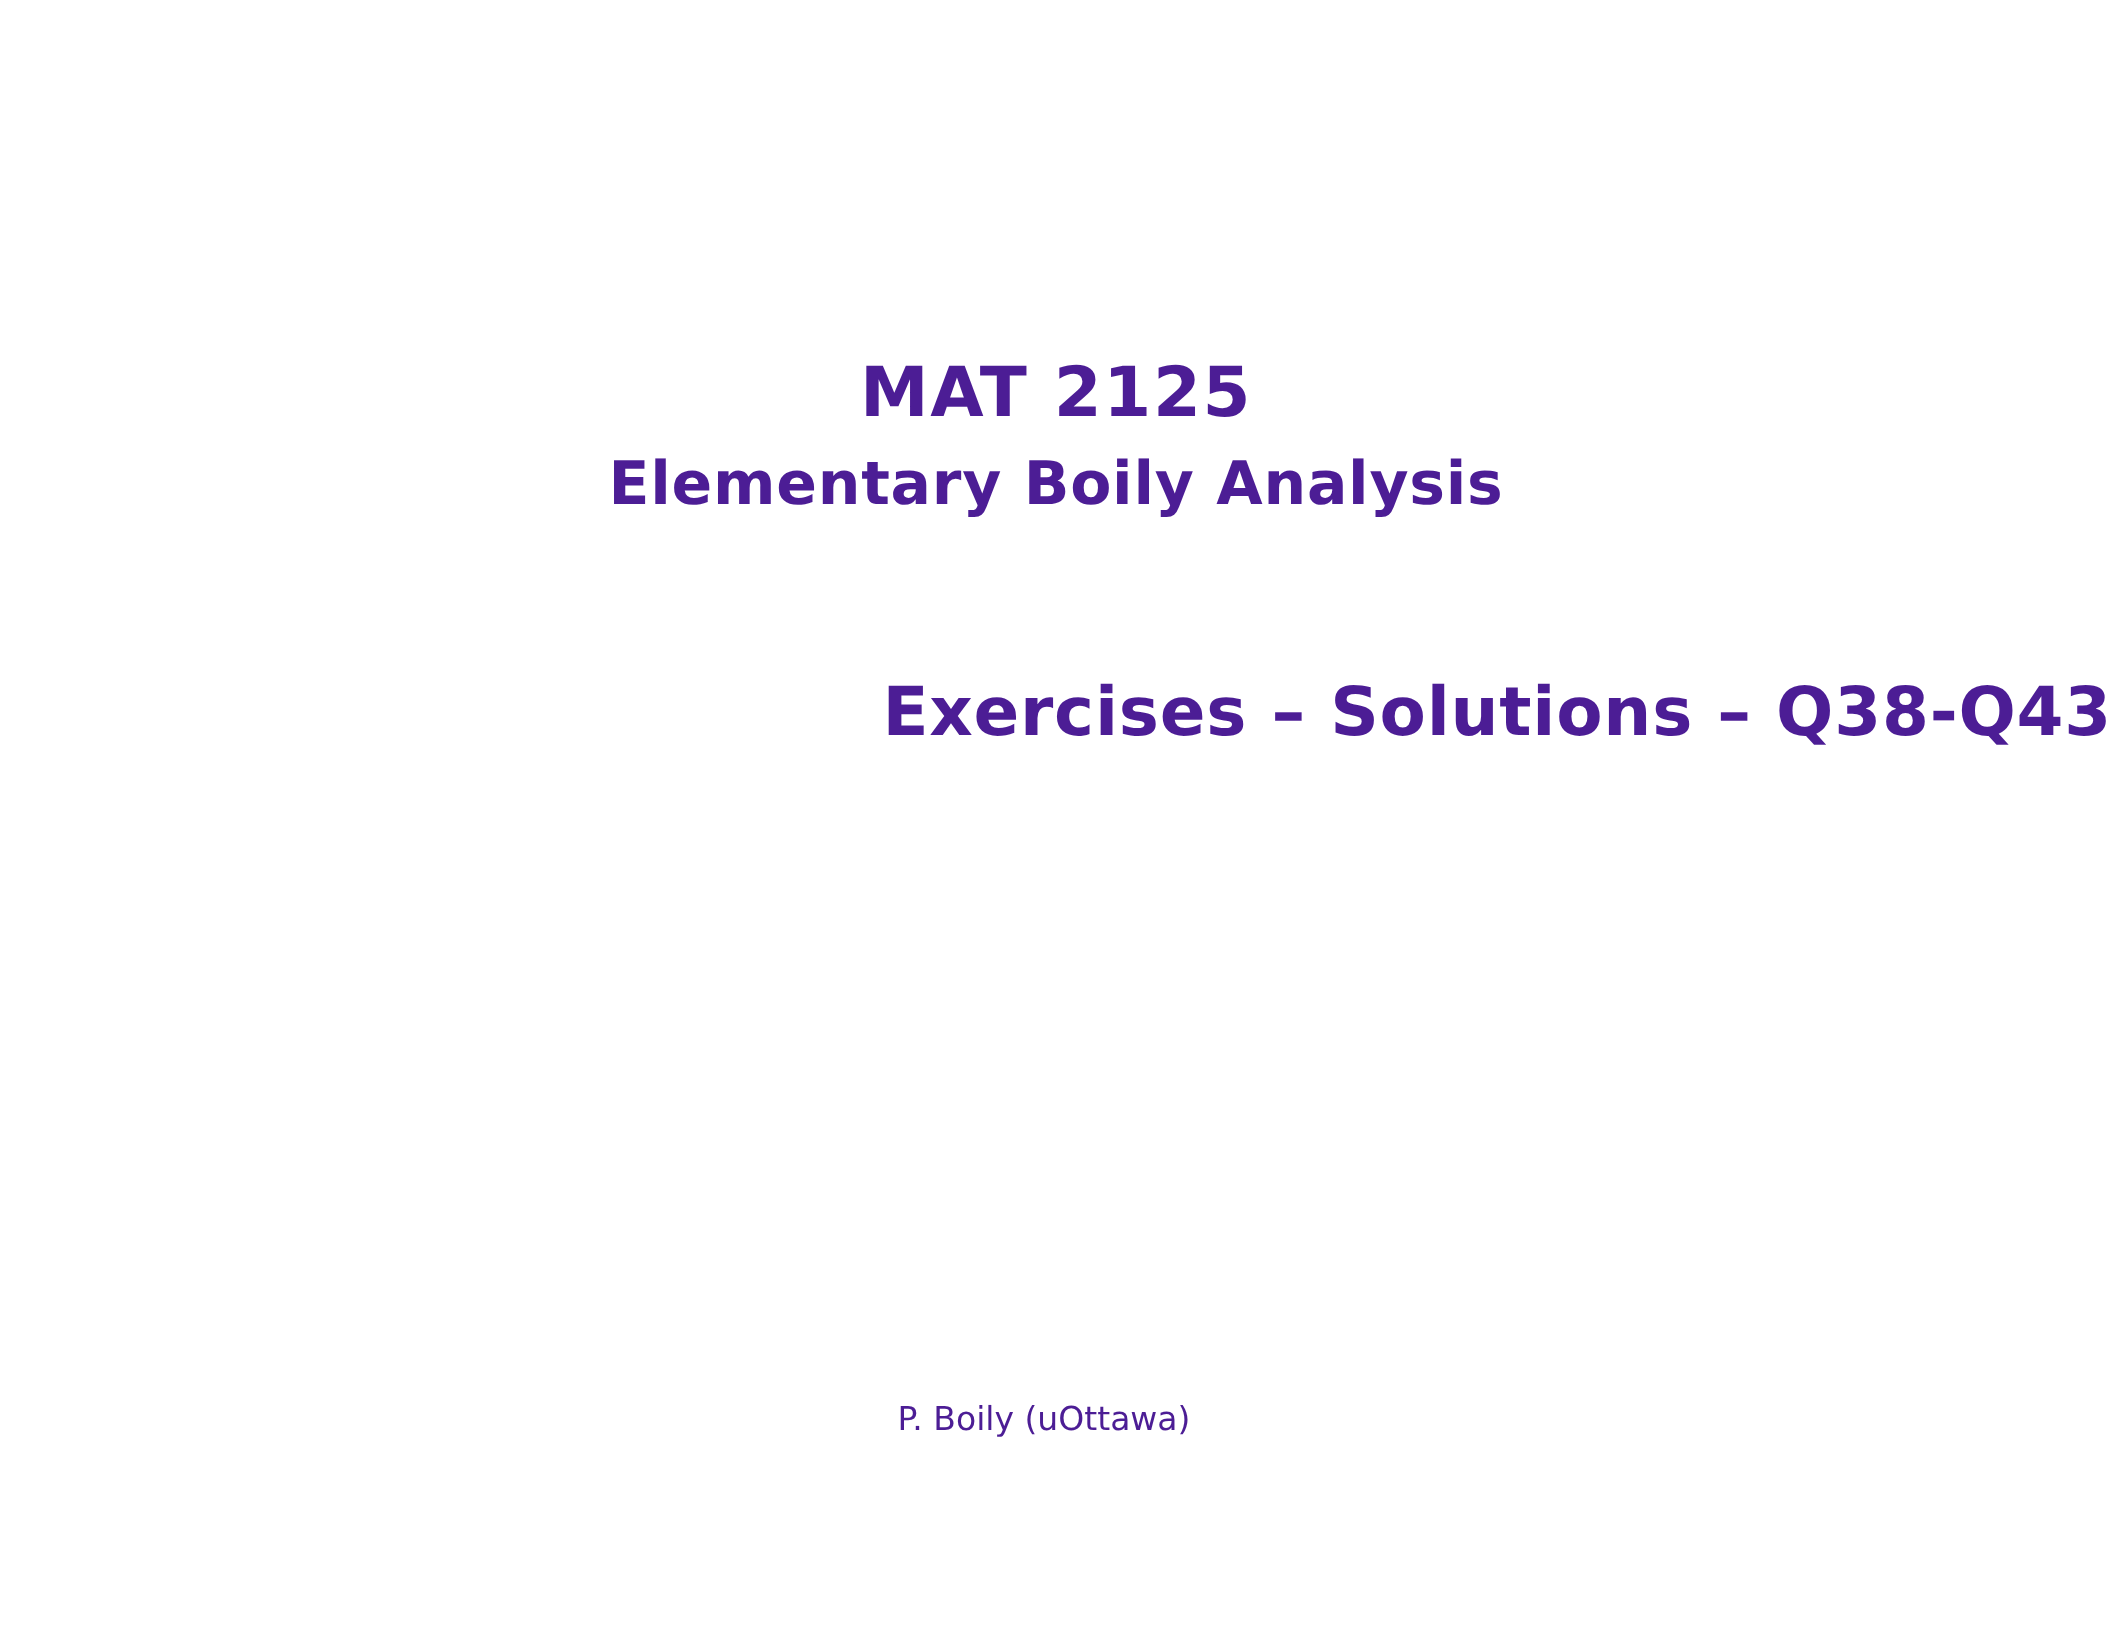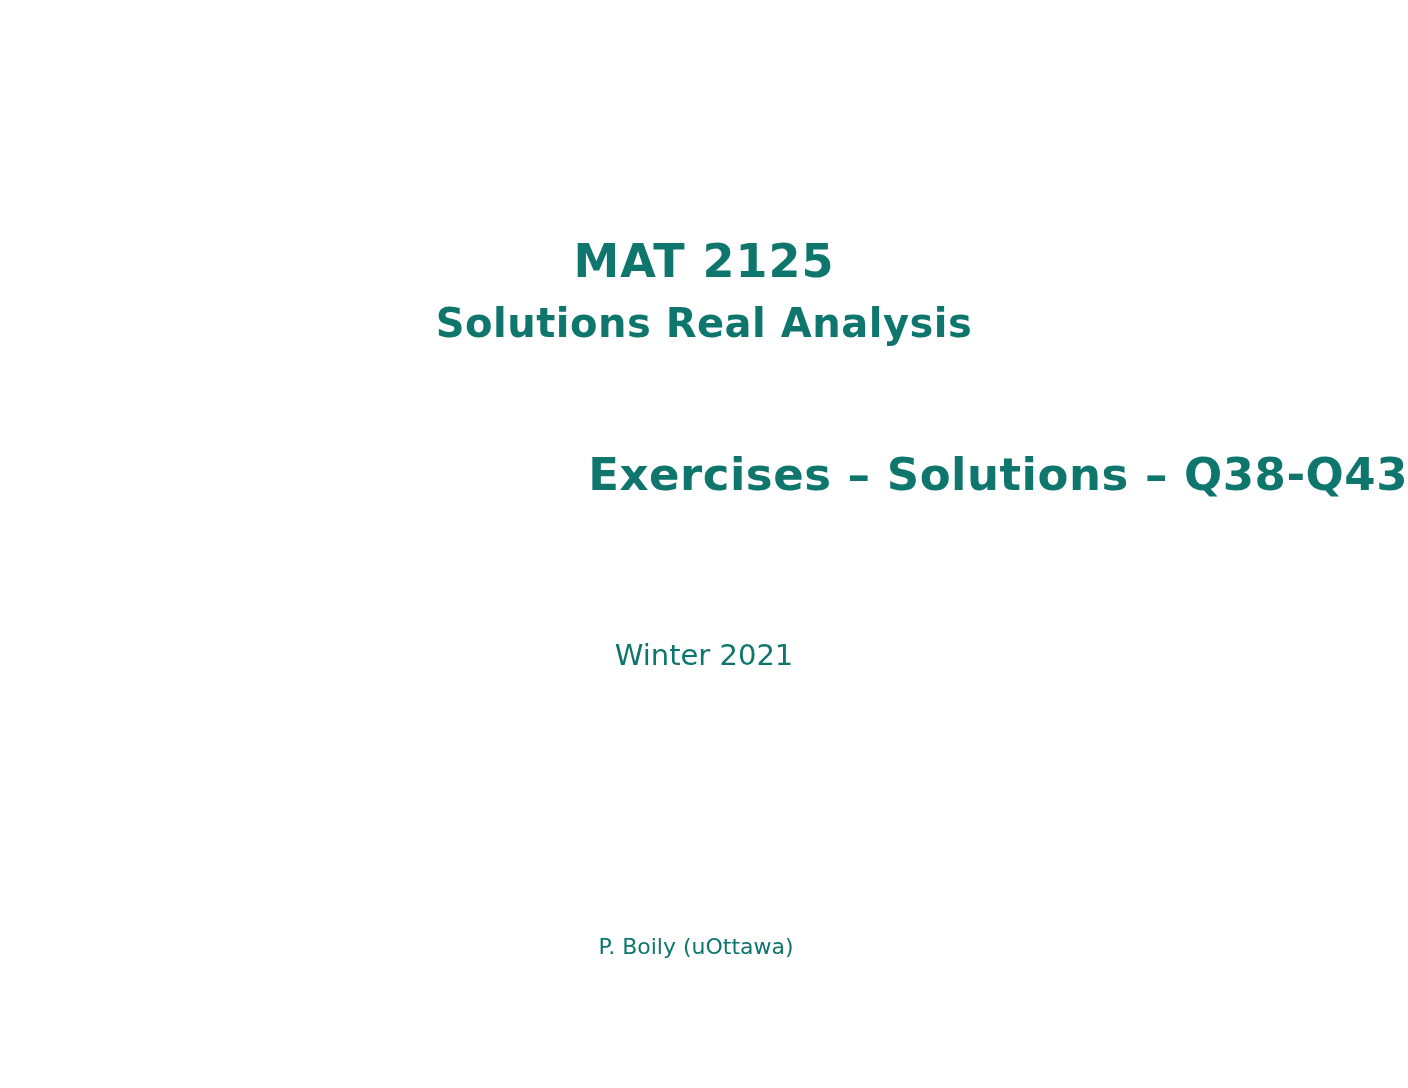--- a/index.html
+++ b/index.html
@@ -6,21 +6,21 @@
     margin: 0;
     padding: 0;
     background: #ffffff;
   }
   .page {
     position: relative;
     width: 1408px;
     height: 1088px;
     background: #ffffff;
     font-family: "DejaVu Sans", sans-serif;
-    color: #0f766e;
+    color: #4c1d95;
     overflow: hidden;
   }
   .title-block {
     position: absolute;
     left: 0;
     right: 0;
     top: 236px;
     text-align: center;
   }
   .course-code {
@@ -75,28 +75,25 @@
     margin: 0;
   }
 </style>
 </head>
 <body>
 
 <div class="page">
 
   <div class="title-block">
     <h1 class="course-code">MAT 2125</h1>
-    <h2 class="course-name">Solutions Real Analysis</h2>
+    <h2 class="course-name">Elementary Boily Analysis</h2>
   </div>
 
   <div class="subtitle-block">
     <h2 class="subtitle">Exercises – Solutions – Q38-Q43</h2>
   </div>
 
-  <div class="date-block">
-    <p class="date">Winter 2021</p>
-  </div>
 
   <div class="author-block">
     <p class="author">P. Boily (uOttawa)</p>
   </div>
 
 </div>
 
 </body></html>

